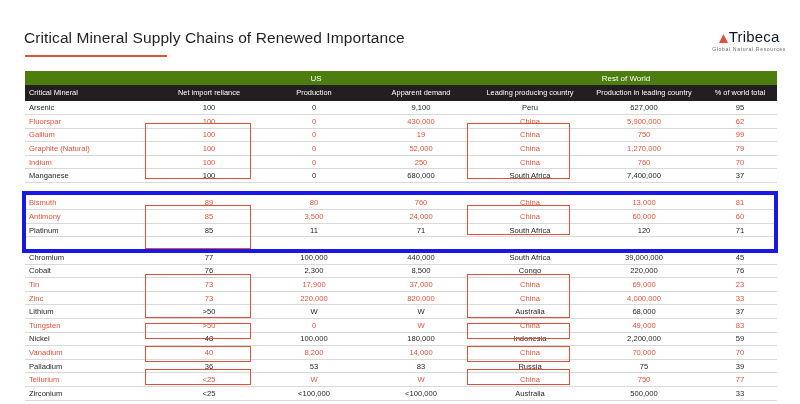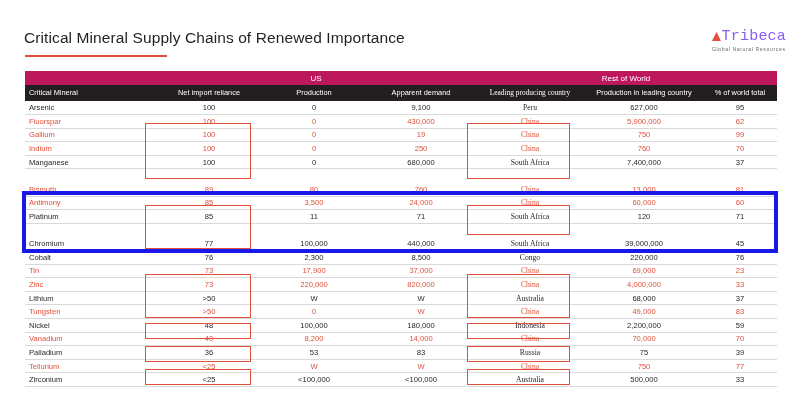--- a/index.html
+++ b/index.html
@@ -31,23 +31,22 @@
     background: #e0503a;
   }
   .logo {
     position: absolute;
     right: 14px; top: 6px;
     text-align: center;
     line-height: 1;
   }
   .logo-word {
     font-size: 15px;
-    color: #8b5cf6;
+    color: #0f172a;
     letter-spacing: 0.2px;
-    font-family: Liberation Mono, monospace;
   }
   .logo-sub {
     margin-top: 3px;
     font-size: 5.2px;
     color: #6d6d6d;
     letter-spacing: 0.6px;
   }
   .logo-mark {
     display: inline-block;
     width: 9px; height: 9px;
@@ -59,21 +58,21 @@
   table {
     position: absolute;
     left: 25px; top: 48px;
     width: 752px;
     border-collapse: collapse;
     font-size: 7.6px;
     color: #231f20;
   }
   td, th { padding: 0; font-weight: normal; }
   .grouprow th {
-    background: #be185d;
+    background: #4d7c0f;
     color: #ffffff;
     height: 14px;
     font-size: 8px;
     text-align: center;
     vertical-align: middle;
   }
   .headrow th {
     background: #231f20;
     color: #ffffff;
     height: 16px;
@@ -94,21 +93,21 @@
     text-align: left;
     padding-left: 4px;
   }
   tr.red td { color: #e0503a; }
   tr.blank td { border-bottom: none; height: 13.6px; }
   
   .c0 { width: 132px; }
   .c1 { width: 104px; }
   .c2 { width: 106px; }
   .c3 { width: 108px; }
-  .c4 { width: 110px; font-family: Liberation Serif, serif; }
+  .c4 { width: 110px; }
   .c5 { width: 118px; }
   .c6 { width: 74px; }
   
   .box {
     position: absolute;
     border: 1.4px solid #e0503a;
     pointer-events: none;
   }
   .bluebox {
     position: absolute;
@@ -187,20 +186,29 @@
         <tr class="red ">
           <td class="c0 name">Gallium</td>
           <td class="c1">100</td>
           <td class="c2">0</td>
           <td class="c3">19</td>
           <td class="c4">China</td>
           <td class="c5">750</td>
           <td class="c6">99</td>
         </tr>
         <tr class="red ">
+          <td class="c0 name">Graphite (Natural)</td>
+          <td class="c1">100</td>
+          <td class="c2">0</td>
+          <td class="c3">52,000</td>
+          <td class="c4">China</td>
+          <td class="c5">1,270,000</td>
+          <td class="c6">79</td>
+        </tr>
+        <tr class="red ">
           <td class="c0 name">Indium</td>
           <td class="c1">100</td>
           <td class="c2">0</td>
           <td class="c3">250</td>
           <td class="c4">China</td>
           <td class="c5">760</td>
           <td class="c6">70</td>
         </tr>
         <tr class="">
           <td class="c0 name">Manganese</td>

